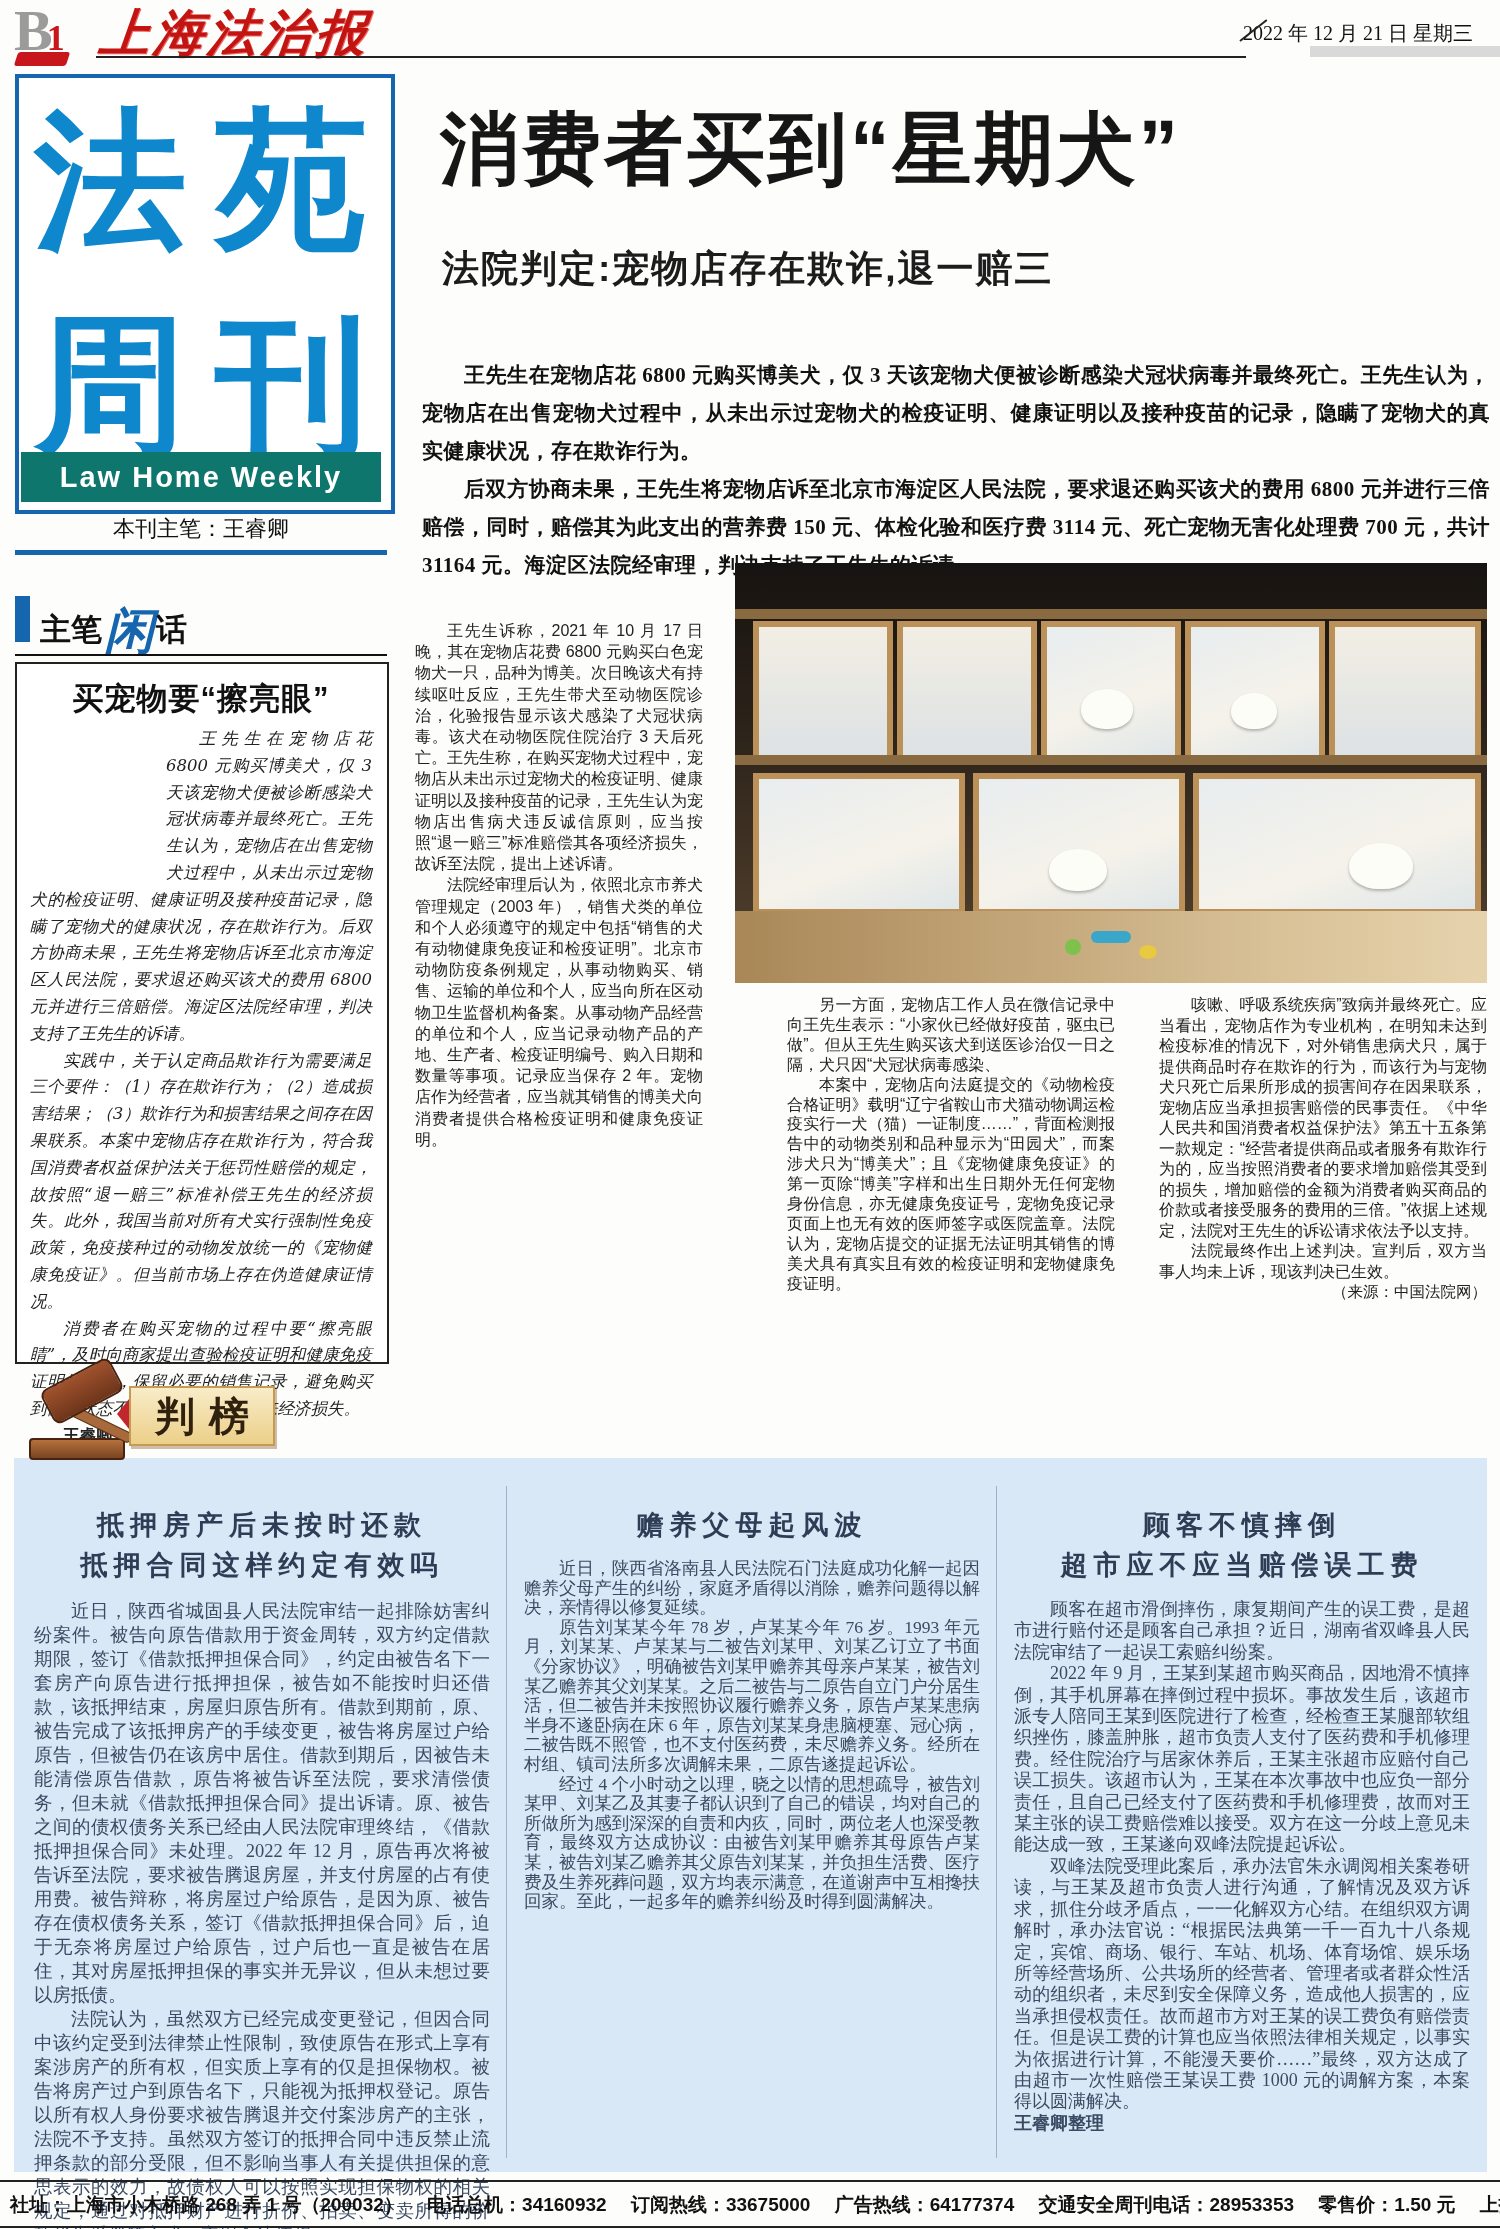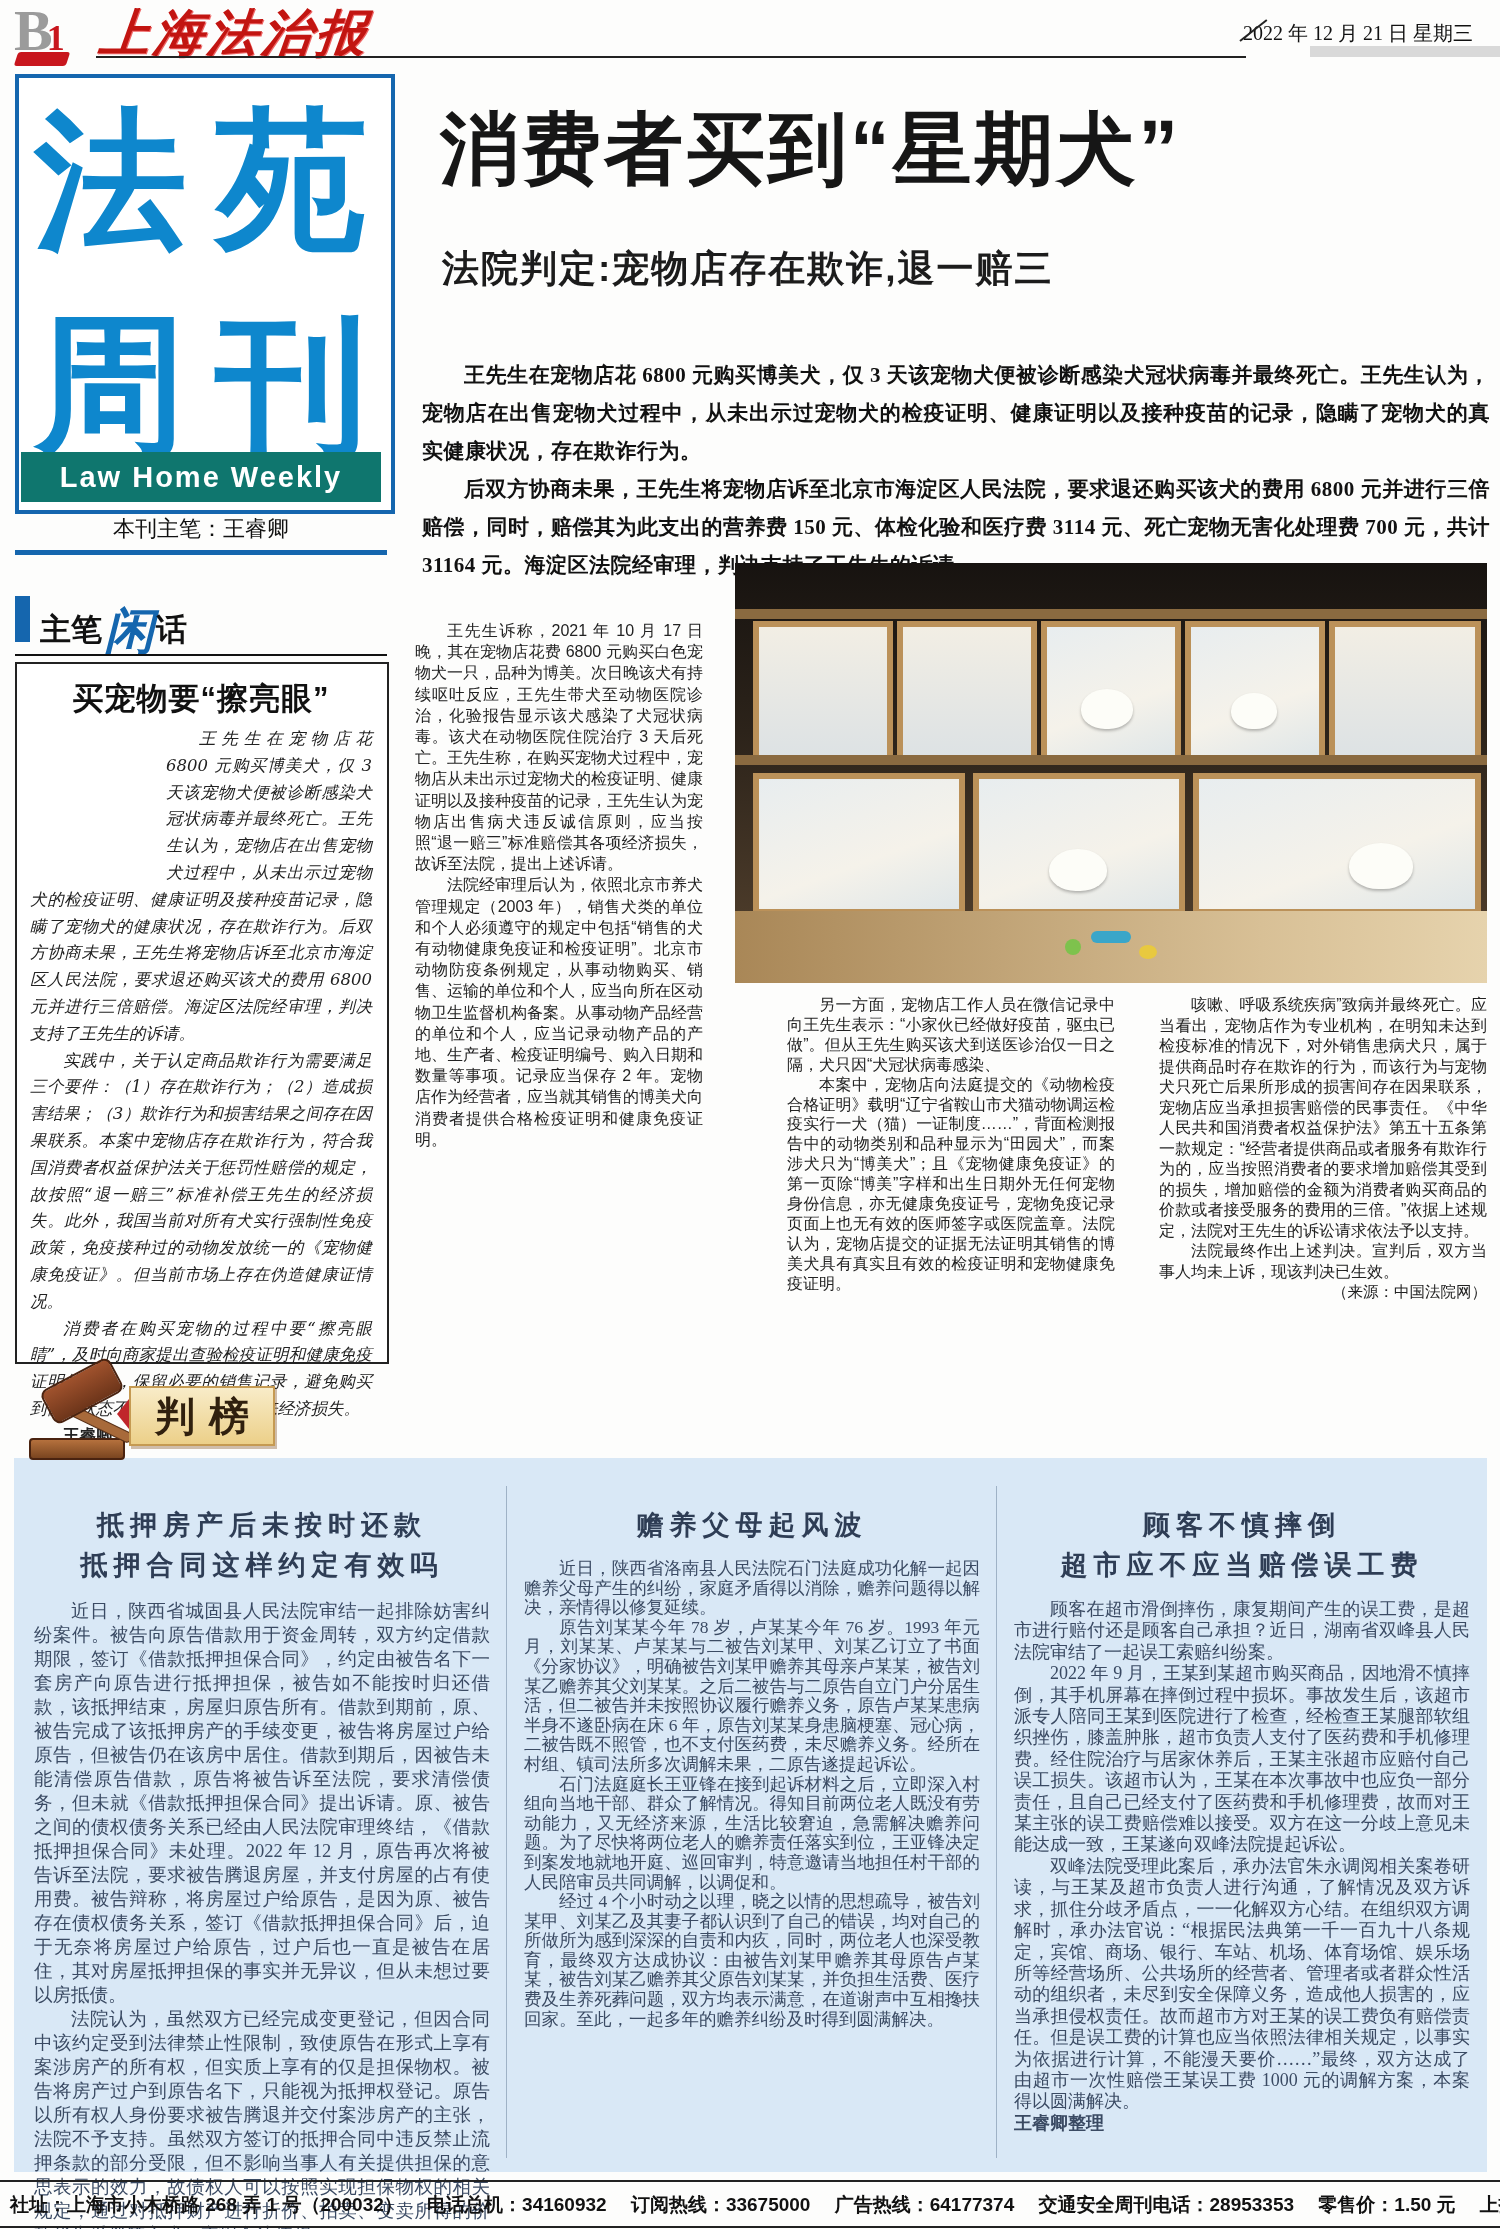--- a/index.html
+++ b/index.html
@@ -228,21 +228,20 @@
     <p>近日，陕西省城固县人民法院审结一起排除妨害纠纷案件。被告向原告借款用于资金周转，双方约定借款期限，签订《借款抵押担保合同》，约定由被告名下一套房产向原告进行抵押担保，被告如不能按时归还借款，该抵押结束，房屋归原告所有。借款到期前，原、被告完成了该抵押房产的手续变更，被告将房屋过户给原告，但被告仍在该房中居住。借款到期后，因被告未能清偿原告借款，原告将被告诉至法院，要求清偿债务，但未就《借款抵押担保合同》提出诉请。原、被告之间的债权债务关系已经由人民法院审理终结，《借款抵押担保合同》未处理。2022 年 12 月，原告再次将被告诉至法院，要求被告腾退房屋，并支付房屋的占有使用费。被告辩称，将房屋过户给原告，是因为原、被告存在债权债务关系，签订《借款抵押担保合同》后，迫于无奈将房屋过户给原告，过户后也一直是被告在居住，其对房屋抵押担保的事实并无异议，但从未想过要以房抵债。</p>
     <p>法院认为，虽然双方已经完成变更登记，但因合同中该约定受到法律禁止性限制，致使原告在形式上享有案涉房产的所有权，但实质上享有的仅是担保物权。被告将房产过户到原告名下，只能视为抵押权登记。原告以所有权人身份要求被告腾退并交付案涉房产的主张，法院不予支持。虽然双方签订的抵押合同中违反禁止流押条款的部分受限，但不影响当事人有关提供担保的意思表示的效力，故债权人可以按照实现担保物权的相关规定，通过对抵押财产进行折价、拍卖、变卖所得的价款优先受偿等方式，实现合法债权。</p>
   </div>
 
   <div class="abs art art2">
     <div class="art-title">
       <div>赡养父母起风波</div>
     </div>
     <p>近日，陕西省洛南县人民法院石门法庭成功化解一起因赡养父母产生的纠纷，家庭矛盾得以消除，赡养问题得以解决，亲情得以修复延续。</p>
     <p>原告刘某某今年 78 岁，卢某某今年 76 岁。1993 年元月，刘某某、卢某某与二被告刘某甲、刘某乙订立了书面《分家协议》，明确被告刘某甲赡养其母亲卢某某，被告刘某乙赡养其父刘某某。之后二被告与二原告自立门户分居生活，但二被告并未按照协议履行赡养义务，原告卢某某患病半身不遂卧病在床 6 年，原告刘某某身患脑梗塞、冠心病，二被告既不照管，也不支付医药费，未尽赡养义务。经所在村组、镇司法所多次调解未果，二原告遂提起诉讼。</p>
-    <p>石门法庭庭长王亚锋在接到起诉材料之后，立即深入村组向当地干部、群众了解情况。得知目前两位老人既没有劳动能力，又无经济来源，生活比较窘迫，急需解决赡养问题。为了尽快将两位老人的赡养责任落实到位，王亚锋决定到案发地就地开庭、巡回审判，特意邀请当地担任村干部的人民陪审员共同调解，以调促和。</p>
     <p>经过 4 个小时动之以理，晓之以情的思想疏导，被告刘某甲、刘某乙及其妻子都认识到了自己的错误，均对自己的所做所为感到深深的自责和内疚，同时，两位老人也深受教育，最终双方达成协议：由被告刘某甲赡养其母原告卢某某，被告刘某乙赡养其父原告刘某某，并负担生活费、医疗费及生养死葬问题，双方均表示满意，在道谢声中互相搀扶回家。至此，一起多年的赡养纠纷及时得到圆满解决。</p>
   </div>
 
   <div class="abs art art3">
     <div class="art-title">
       <div>顾客不慎摔倒</div>
       <div>超市应不应当赔偿误工费</div>
     </div>
     <p>顾客在超市滑倒摔伤，康复期间产生的误工费，是超市进行赔付还是顾客自己承担？近日，湖南省双峰县人民法院审结了一起误工索赔纠纷案。</p>
     <p>2022 年 9 月，王某到某超市购买商品，因地滑不慎摔倒，其手机屏幕在摔倒过程中损坏。事故发生后，该超市派专人陪同王某到医院进行了检查，经检查王某腿部软组织挫伤，膝盖肿胀，超市负责人支付了医药费和手机修理费。经住院治疗与居家休养后，王某主张超市应赔付自己误工损失。该超市认为，王某在本次事故中也应负一部分责任，且自己已经支付了医药费和手机修理费，故而对王某主张的误工费赔偿难以接受。双方在这一分歧上意见未能达成一致，王某遂向双峰法院提起诉讼。</p>

